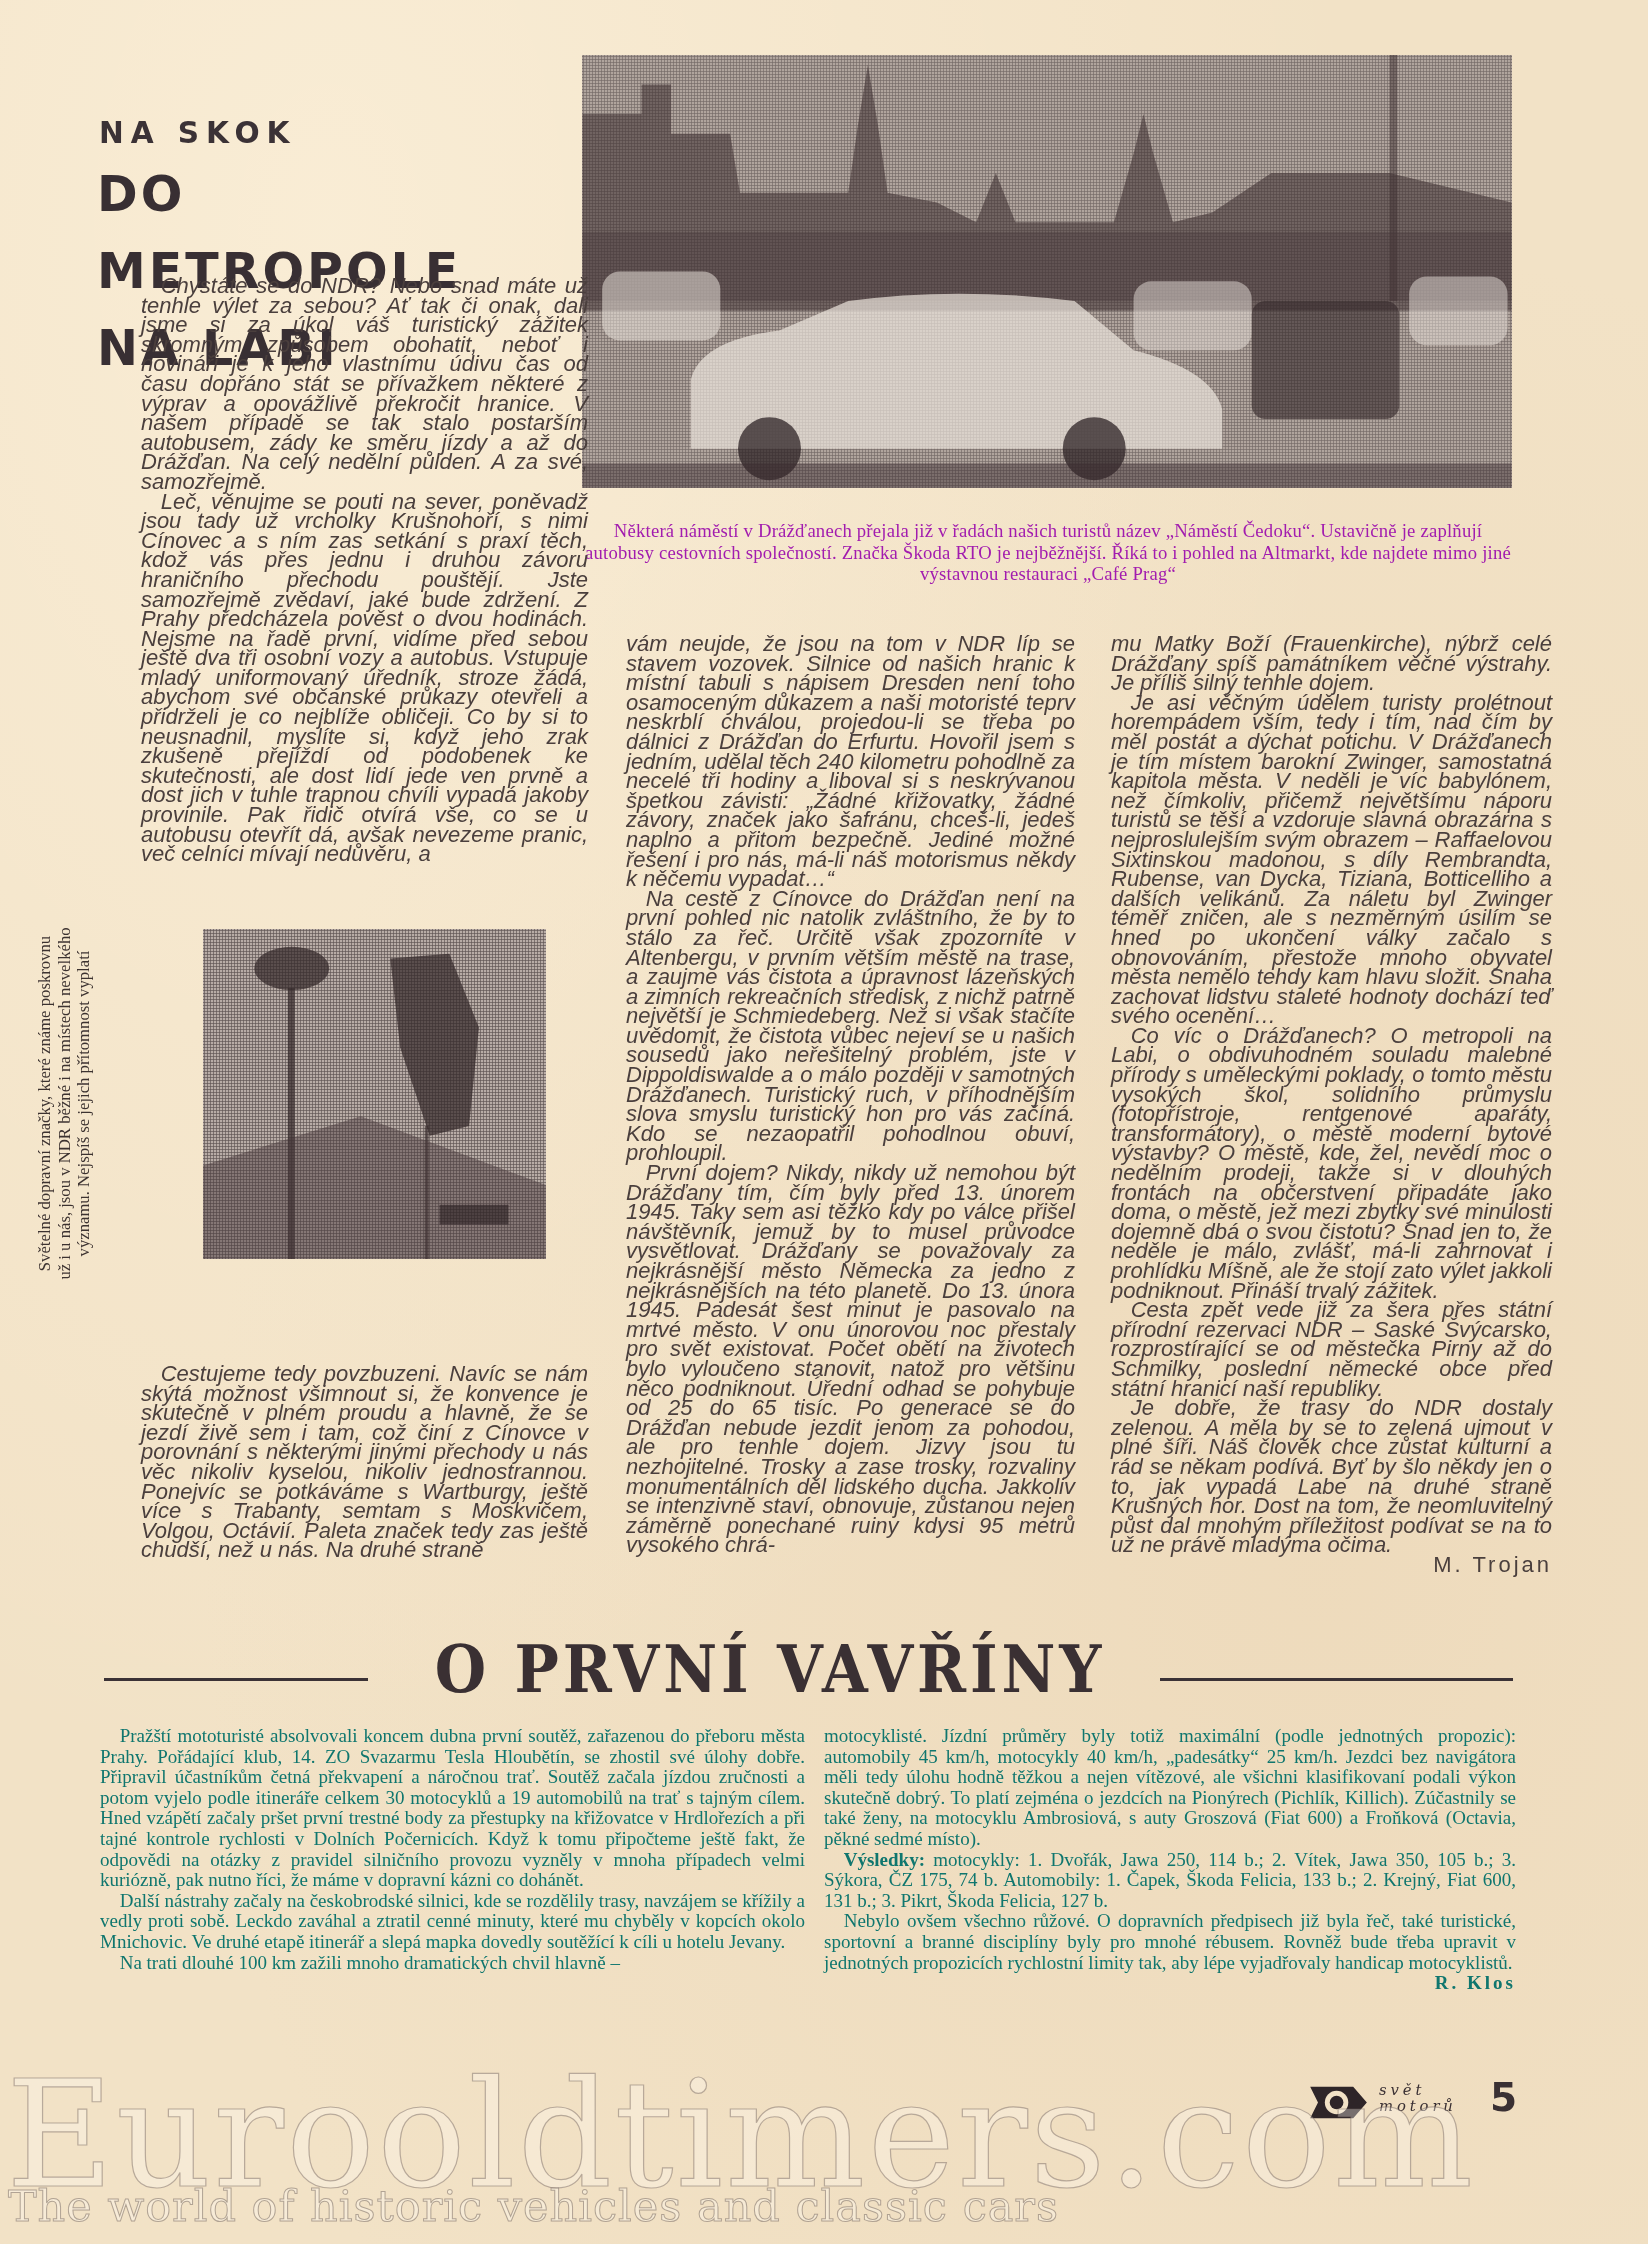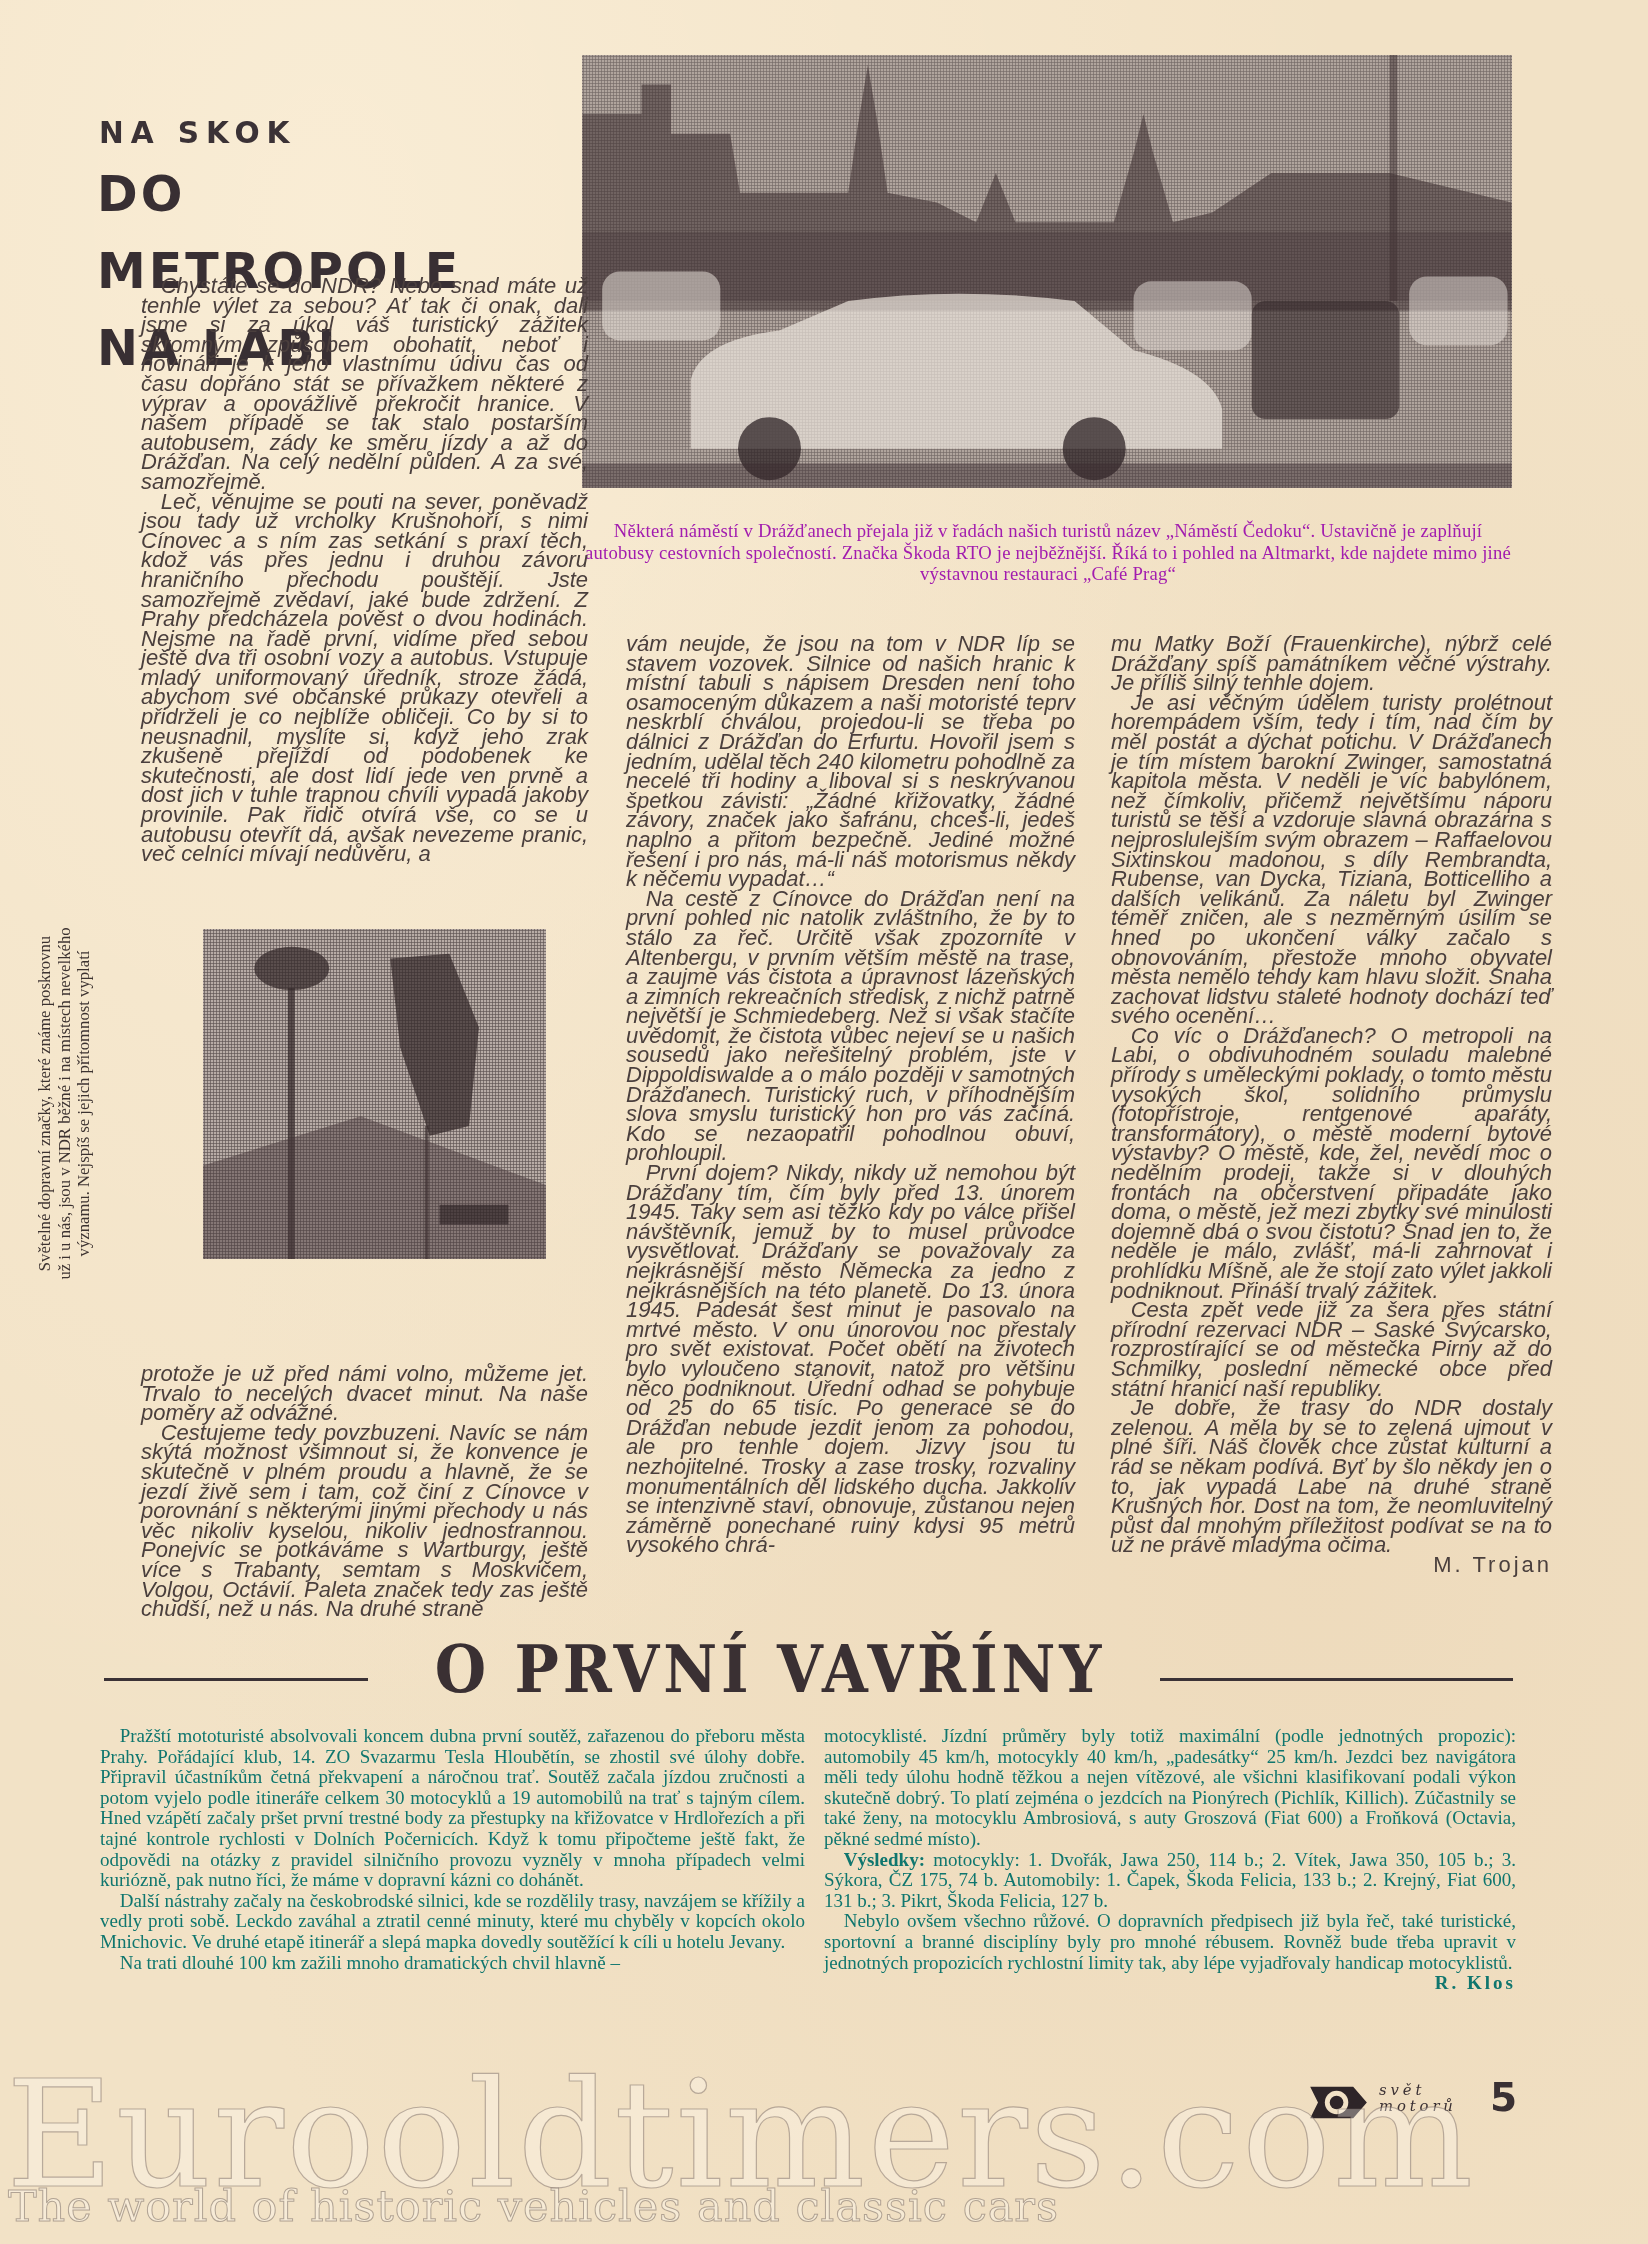--- a/index.html
+++ b/index.html
@@ -154,21 +154,20 @@
       <ellipse cx="90" cy="40" rx="38" ry="22" fill="rgba(50,38,40,0.7)"></ellipse>
       <rect x="86" y="60" width="7" height="275" fill="rgba(50,38,40,0.7)"></rect>
       <path d="M190 30 L250 25 L280 100 L270 200 L230 210 L200 120 Z" fill="rgba(50,38,40,0.7)"></path>
       <rect x="225" y="200" width="4" height="135" fill="rgba(50,38,40,0.6)"></rect>
       <path d="M0 240 L160 190 L348 260 L348 335 L0 335 Z" fill="rgba(70,55,58,0.45)"></path>
       <rect x="240" y="280" width="70" height="20" fill="rgba(40,30,32,0.6)"></rect>
     </svg>
   </div>
 
   <div class="col col1b">
-    <p class="noindent">protože je už před námi volno, můžeme jet. Trvalo to necelých dvacet minut. Na naše poměry až odvážné.</p>
     <p>Cestujeme tedy povzbuzeni. Navíc se nám skýtá možnost všimnout si, že konvence je skutečně v plném proudu a hlavně, že se jezdí živě sem i tam, což činí z Cínovce v porovnání s některými jinými přechody u nás věc nikoliv kyselou, nikoliv jednostrannou. Ponejvíc se potkáváme s Wartburgy, ještě více s Trabanty, semtam s Moskvičem, Volgou, Octávií. Paleta značek tedy zas ještě chudší, než u nás. Na druhé straně</p>
   </div>
 
   <div class="col col2">
     <p class="noindent">vám neujde, že jsou na tom v NDR líp se stavem vozovek. Silnice od našich hranic k místní tabuli s nápisem Dresden není toho osamoceným důkazem a naši motoristé teprv neskrblí chválou, projedou-li se třeba po dálnici z Drážďan do Erfurtu. Hovořil jsem s jedním, udělal těch 240 kilometru pohodlně za necelé tři hodiny a liboval si s neskrývanou špetkou závisti: „Žádné křižovatky, žádné závory, značek jako šafránu, chceš-li, jedeš naplno a přitom bezpečně. Jediné možné řešení i pro nás, má-li náš motorismus někdy k něčemu vypadat…“</p>
     <p>Na cestě z Cínovce do Drážďan není na první pohled nic natolik zvláštního, že by to stálo za řeč. Určitě však zpozorníte v Altenbergu, v prvním větším městě na trase, a zaujme vás čistota a úpravnost lázeňských a zimních rekreačních středisk, z nichž patrně největší je Schmiedeberg. Než si však stačíte uvědomit, že čistota vůbec nejeví se u našich sousedů jako neřešitelný problém, jste v Dippoldiswalde a o málo později v samotných Drážďanech. Turistický ruch, v příhodnějším slova smyslu turistický hon pro vás začíná. Kdo se nezaopatřil pohodlnou obuví, prohloupil.</p>
     <p>První dojem? Nikdy, nikdy už nemohou být Drážďany tím, čím byly před 13. únorem 1945. Taky sem asi těžko kdy po válce přišel návštěvník, jemuž by to musel průvodce vysvětlovat. Drážďany se považovaly za nejkrásnější město Německa za jedno z nejkrásnějších na této planetě. Do 13. února 1945. Padesát šest minut je pasovalo na mrtvé město. V onu únorovou noc přestaly pro svět existovat. Počet obětí na životech bylo vyloučeno stanovit, natož pro většinu něco podniknout. Úřední odhad se pohybuje od 25 do 65 tisíc. Po generace se do Drážďan nebude jezdit jenom za pohodou, ale pro tenhle dojem. Jizvy jsou tu nezhojitelné. Trosky a zase trosky, rozvaliny monumentálních děl lidského ducha. Jakkoliv se intenzivně staví, obnovuje, zůstanou nejen záměrně ponechané ruiny kdysi 95 metrů vysokého chrá-</p>
   </div>
 
   <div class="col col3">

